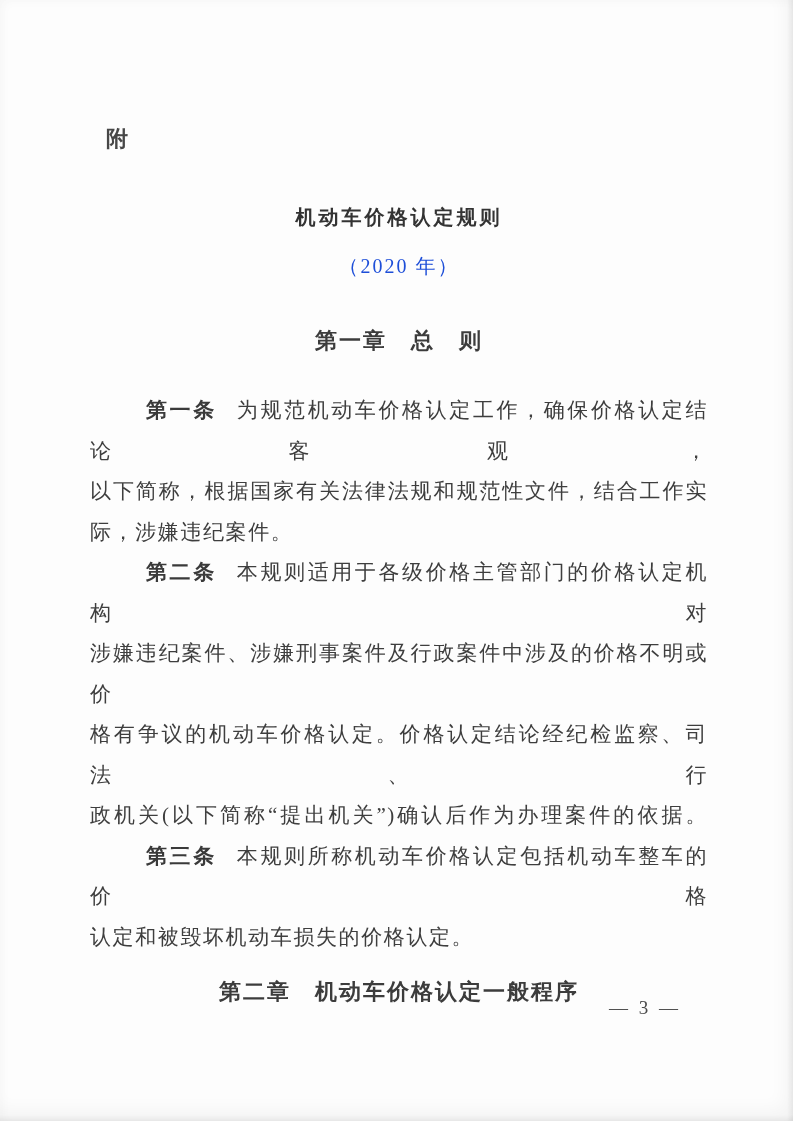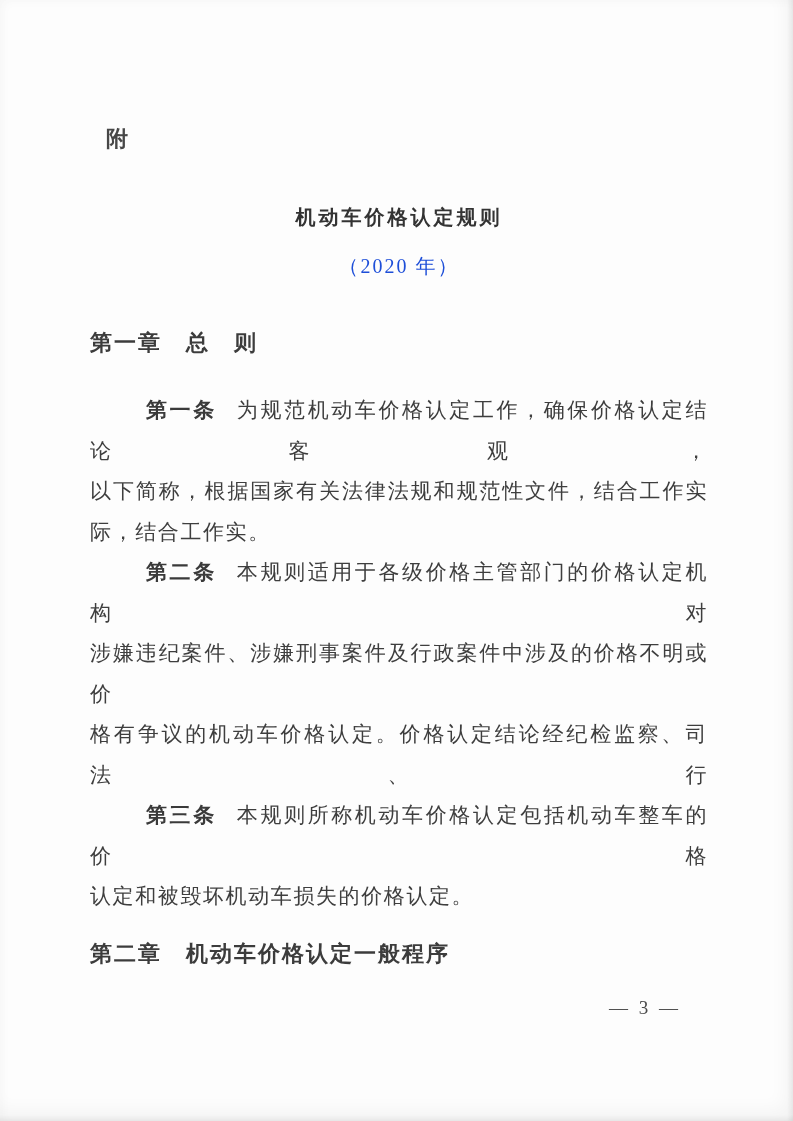--- a/index.html
+++ b/index.html
@@ -45,23 +45,24 @@
   }
   .doc-year {
     margin-top: 20px;
     text-align: center;
     font-size: 20px;
     letter-spacing: 2px;
     color: #1d4ed8;
     line-height: 24px;
   }
   .chapter-heading {
+    text-align: center;
     font-size: 22px;
     font-weight: bold;
-    font-family: Liberation Serif, serif;
+    font-family: Liberation Mono, monospace;
     color: #3c3c3c;
     letter-spacing: 2px;
     line-height: 26px;
   }
   .chapter-heading.first {
     margin-top: 52px;
   }
   .chapter-heading.second {
     margin-top: 24px;
   }
@@ -124,29 +125,30 @@
 
     <div class="doc-year">（2020 年）</div>
 
     <div class="chapter-heading first">第一章　总　则</div>
 
     <div class="article-block first-after-heading">
       <div class="line first-line">
         <span class="article-term">第一条</span><span>为规范机动车价格认定工作，确保价格认定结论客观，</span>
       </div>
       <div class="line">以下简称，根据国家有关法律法规和规范性文件，结合工作实</div>
-      <div class="line short">际，结合工作实。</div>
+      <div class="line short">际，涉嫌违纪案件。</div>
     </div>
 
     <div class="article-block">
       <div class="line first-line">
         <span class="article-term">第二条</span><span>本规则适用于各级价格主管部门的价格认定机构对</span>
       </div>
       <div class="line">涉嫌违纪案件、涉嫌刑事案件及行政案件中涉及的价格不明或价</div>
       <div class="line">格有争议的机动车价格认定。价格认定结论经纪检监察、司法、行</div>
+      <div class="line">政机关(以下简称“提出机关”)确认后作为办理案件的依据。</div>
     </div>
 
     <div class="article-block">
       <div class="line first-line">
         <span class="article-term">第三条</span><span>本规则所称机动车价格认定包括机动车整车的价格</span>
       </div>
       <div class="line short">认定和被毁坏机动车损失的价格认定。</div>
     </div>
 
     <div class="chapter-heading second">第二章　机动车价格认定一般程序</div>

